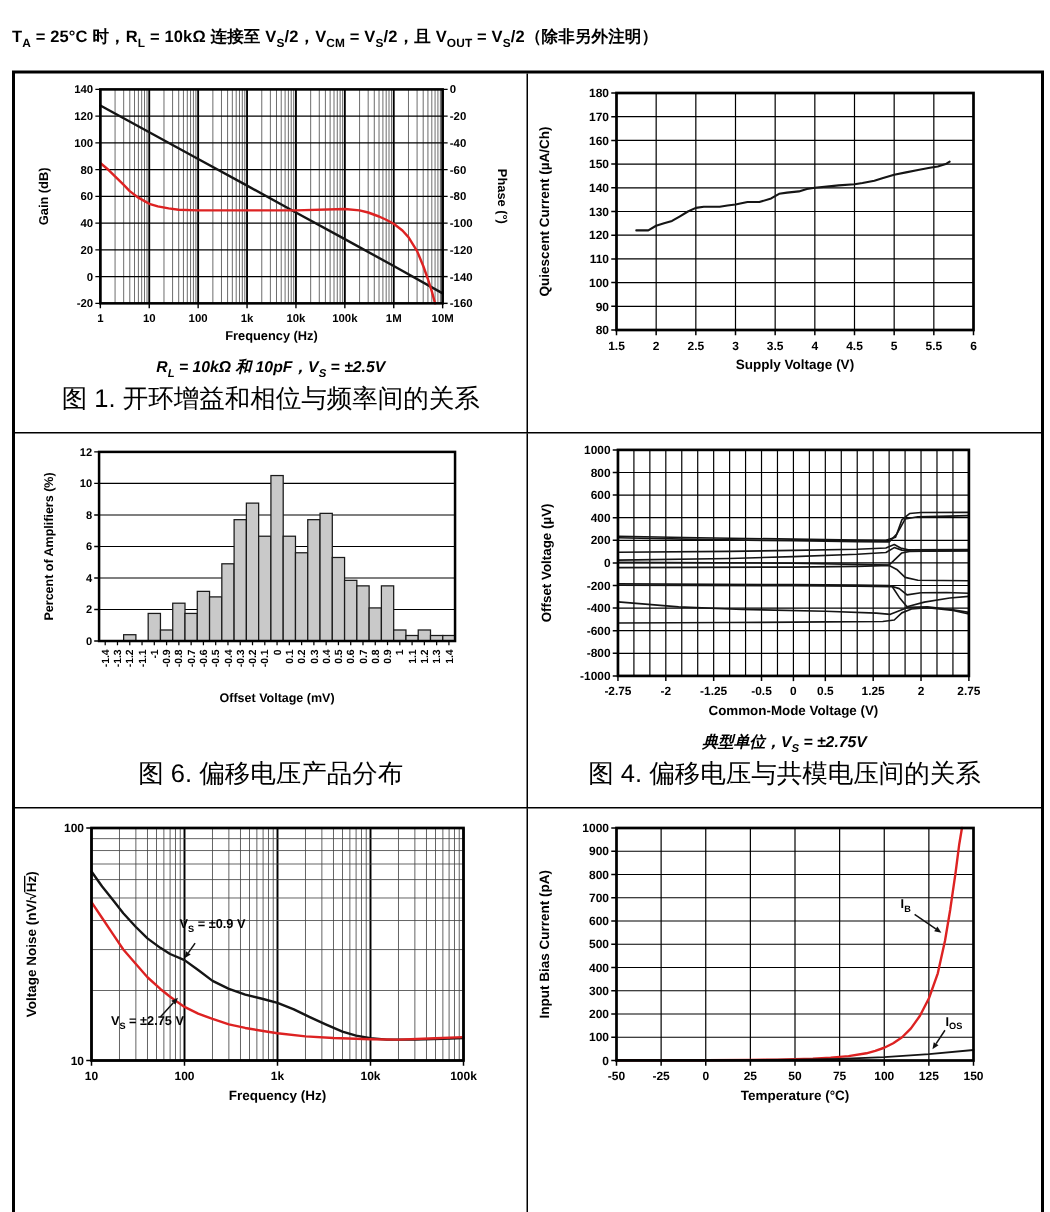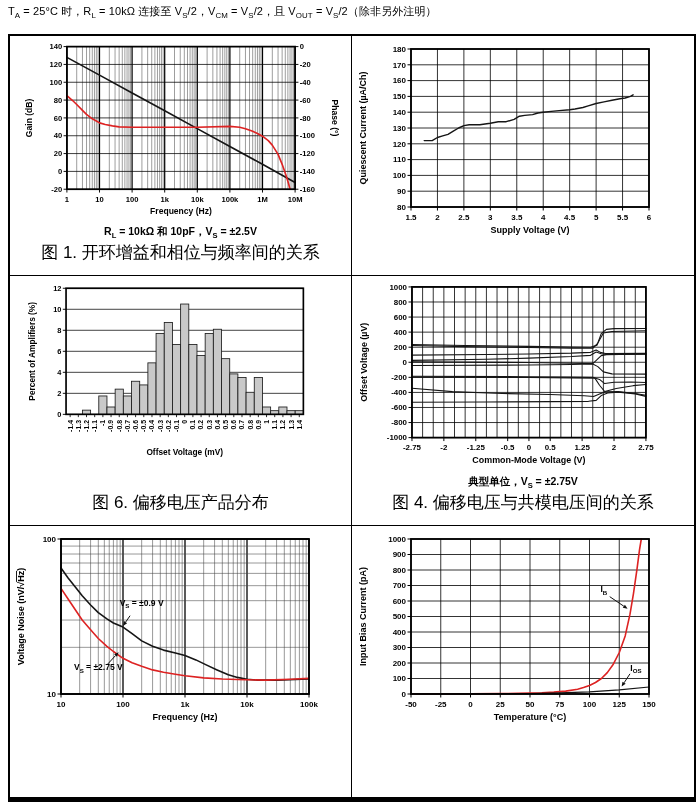--- a/index.html
+++ b/index.html
@@ -1,26 +1,26 @@
 <!DOCTYPE html>
 <html><head>
 <meta charset="utf-8">
 <style>
   html,body{margin:0;padding:0;background:#ffffff;}
   body{width:700px;height:808px;overflow:hidden;font-family:"Liberation Sans",sans-serif;color:#000;}
-  .hdr{padding:4px 10px 0 8px;font-size:11px;font-weight:normal;letter-spacing:0.1px;}
+  .hdr{padding:17px 10px 0 8px;font-size:11px;font-weight:bold;letter-spacing:0.1px;}
   .hdr sub, .subcap sub{font-size:0.72em;}
   .tbl{margin:14px 0 0 8px;width:684px;height:761px;display:grid;
        grid-template-columns:342px 342px;grid-template-rows:240px 250px 271px;
        border:2px solid #000;border-bottom:5px solid #000;box-sizing:content-box;background:#fff;}
   .cell{box-sizing:border-box;display:flex;flex-direction:column;align-items:center;
         padding:3px 0 10px 0;overflow:hidden;}
   .cell.br{border-right:1px solid #000;}
   .cell.bb{border-bottom:1px solid #000;}
-  .subcap{font-size:10.5px;font-weight:bold;text-align:right;margin-top:-2px;}
+  .subcap{font-size:10.5px;font-weight:bold;text-align:right;margin-top:-2px;font-style:italic;}
   .cap{font-size:17px;font-weight:normal;text-align:center;margin-top:auto;white-space:pre-line;line-height:1.45;}
   svg{display:block;}
   svg text{font-family:"Liberation Sans",sans-serif;}
 </style>
 </head>
 <body>
 
 <div class="hdr"><span>T</span><sub>A</sub><span> = 25°C 时，R</span><sub>L</sub><span> = 10kΩ 连接至 V</span><sub>S</sub><span>/2，V</span><sub>CM</sub><span> = V</span><sub>S</sub><span>/2，且 V</span><sub>OUT</sub><span> = V</span><sub>S</sub><span>/2（除非另外注明）</span></div>
 
 <div class="tbl">

